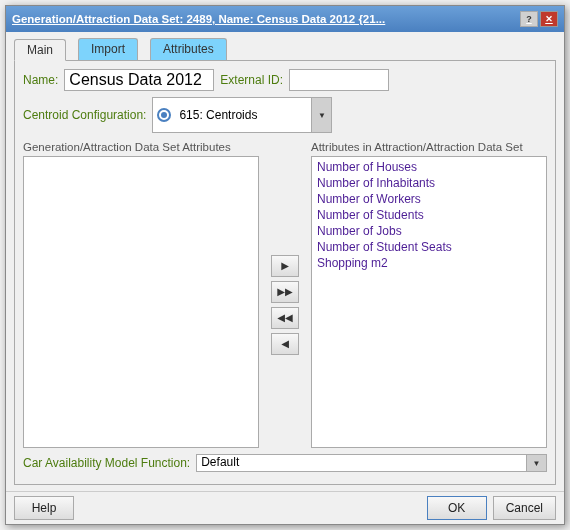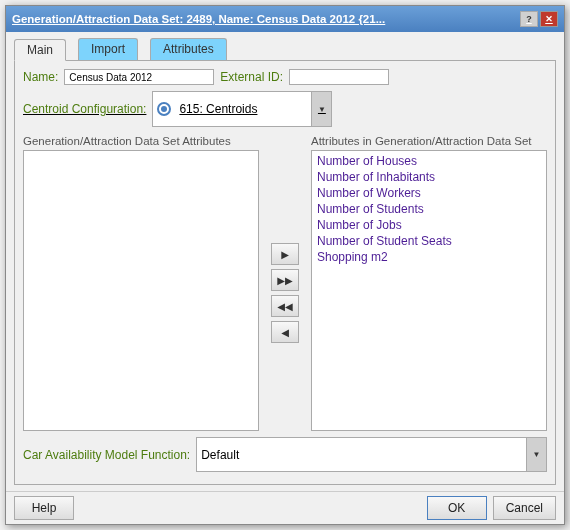--- a/index.html
+++ b/index.html
@@ -105,35 +105,34 @@
       align-items: center;
       margin-bottom: 6px;
       gap: 6px;
     }
     .form-label {
       font-size: 12px;
       color: #4d7c0f;
       white-space: nowrap;
     }
     .form-input {
-      height: 16px;
+      height: 22px;
       border: 1px solid #aaa;
       background: white;
       padding: 0 4px;
-      font-size: 10px;
+      font-size: 16px;
       outline: none;
     }
     .name-input { width: 150px; }
     .extid-input { width: 100px; }
     .centroid-row {
       display: flex;
       align-items: center;
       margin-bottom: 8px;
       gap: 6px;
-      text-decoration: underline;
     }
     .centroid-dropdown {
       display: flex;
       align-items: center;
       border: 1px solid #aaa;
       background: white;
       height: 36px;
       min-width: 180px;
       cursor: pointer;
       position: relative;
@@ -223,24 +222,23 @@
       color: #333;
     }
     .bottom-row {
       display: flex;
       align-items: center;
       margin-bottom: 4px;
       gap: 6px;
     }
     .car-dropdown {
       display: flex;
-      align-items: center;
-      border: 1px solid #aaa;
-      background: white;
-      height: 35px;
+      border: 1px solid #aaa;
+      background: white;
+      height: 18px;
       flex: 1;
       cursor: pointer;
     }
     .car-dropdown-text {
       flex: 1;
       padding: 0 4px;
       font-size: 12px;
     }
     .car-dropdown-arrow {
       width: 20px;
@@ -329,21 +327,21 @@
         </div>
 
         <div class="arrows-col">
           <div class="arrow-btn">▶</div>
           <div class="arrow-btn">▶▶</div>
           <div class="arrow-btn">◀◀</div>
           <div class="arrow-btn">◀</div>
         </div>
 
         <div class="panel-section">
-          <span class="panel-label">Attributes in Generation/Attraction Data Set</span>
+          <span class="panel-label">Attributes in Attraction/Attraction Data Set</span>
           <div class="list-box" id="right-list">
           <div class="list-item">Number of Houses</div>
               <div class="list-item">Number of Inhabitants</div>
               <div class="list-item">Number of Workers</div>
               <div class="list-item">Number of Students</div>
               <div class="list-item">Number of Jobs</div>
               <div class="list-item">Number of Student Seats</div>
               <div class="list-item">Shopping m2</div>
             </div>
         </div>

